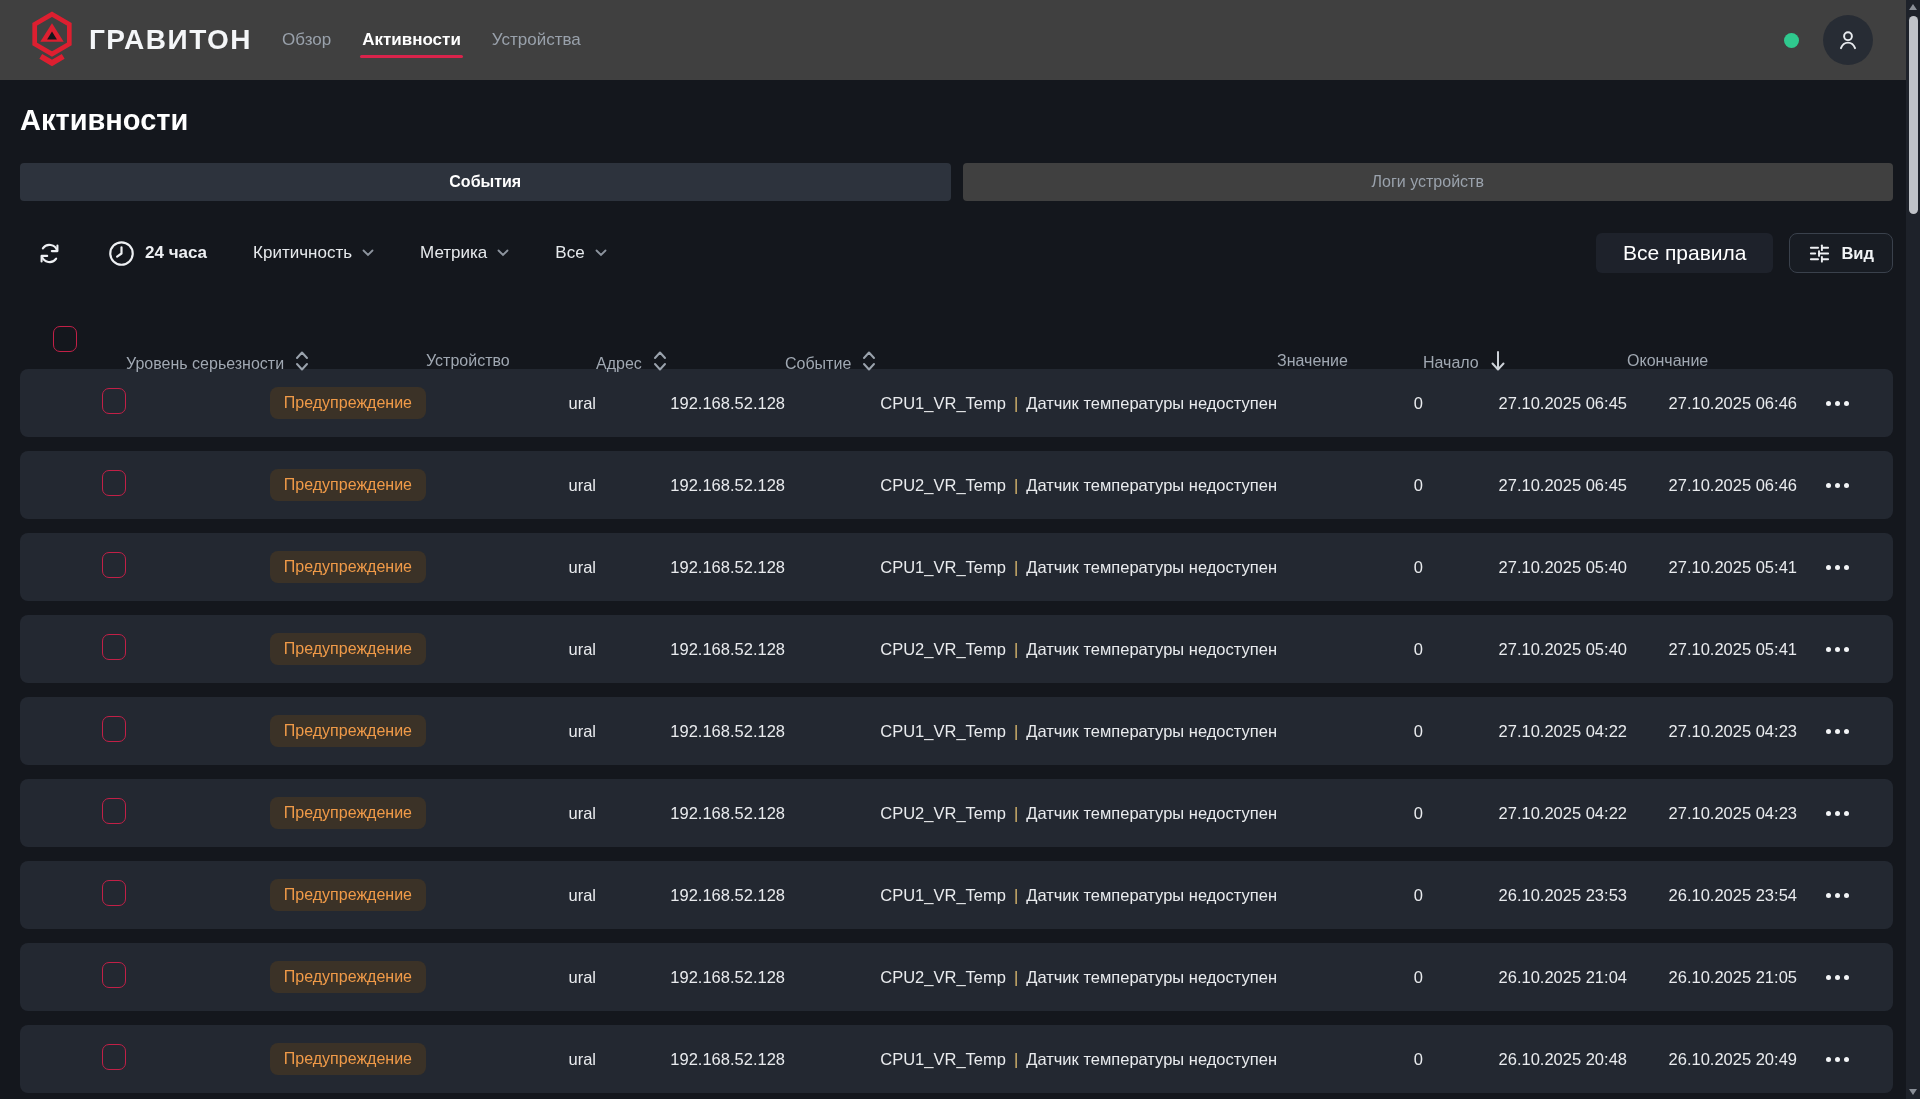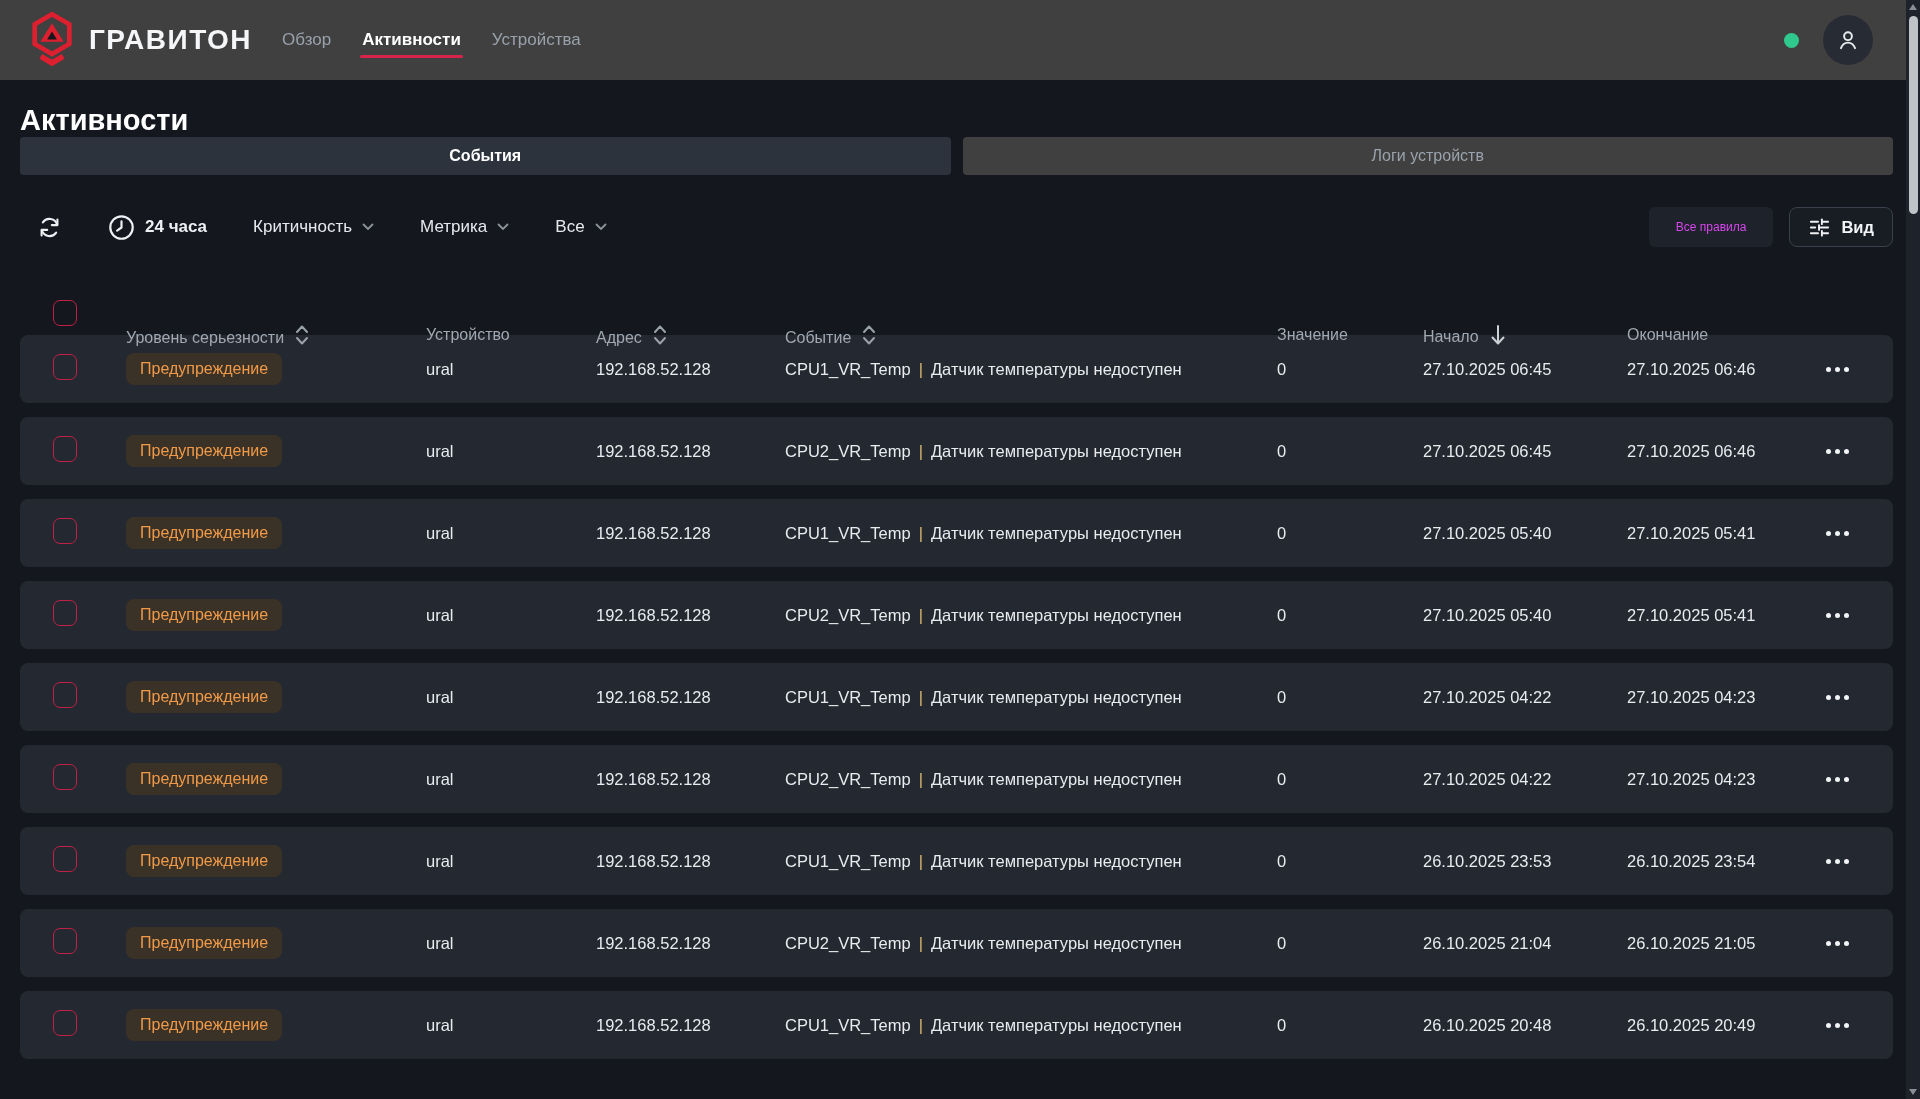--- a/index.html
+++ b/index.html
@@ -17,50 +17,50 @@
   .nav-link.active::after { content:""; position:absolute; left:-2px; right:-2px; bottom:22px; height:3px;
                             background:#d9234b; border-radius:2px; }
   .topbar-right { margin-left:auto; display:flex; align-items:center; gap:24px; }
   .status-dot { width:15px; height:15px; border-radius:50%; background:#2fc98e; }
   .avatar { width:50px; height:50px; border-radius:50%; background:#272c34; display:flex; align-items:center; justify-content:center; cursor:pointer; }
 
   
   .page { padding:0 13px 0 20px; }
   .page-title { font-size:29px; font-weight:700; color:#ffffff; margin-top:24px; }
 
-  .tabs { display:flex; gap:12px; }
+  .tabs { display:flex; gap:12px; margin-top:26px; }
   .tab { flex:1; height:38px; border-radius:4px; background:#404040; color:#9aa2ac; font-size:16px;
          display:flex; align-items:center; justify-content:center; cursor:pointer; }
   .tab.active { background:#2d333d; color:#ffffff; font-weight:600; }
 
   
   .filters { display:flex; align-items:center; margin-top:32px; height:40px; }
   .icon-btn { background:none; border:none; cursor:pointer; display:flex; align-items:center; padding:0; }
   .refresh-btn { margin-left:17px; }
   .fgroup { display:flex; align-items:center; gap:10px; margin-left:46px; cursor:pointer; }
   .fgroup .flabel { font-size:17px; color:#eef0f3; }
   .fgroup.bold .flabel { font-weight:700; }
   .fgroup.muted .flabel { color:#e6e9ec; font-weight:400; }
   .filters-right { margin-left:auto; display:flex; align-items:center; gap:16px; }
-  .btn-rules { height:40px; padding:0 27px; border:none; border-radius:6px; background:#1e222b; color:#d946ef;
-               font-size:12px; font-weight:500; font-family:inherit; cursor:pointer; }
+  .btn-rules { height:40px; padding:0 27px; border:none; border-radius:6px; background:#1e222b; color:#ffffff;
+               font-size:21px; font-weight:500; font-family:inherit; cursor:pointer; }
   .btn-view { height:40px; padding:0 18px; display:flex; align-items:center; gap:10px; border:1px solid #3a414c;
               border-radius:8px; background:#181c23; color:#f2f4f6; font-size:16.5px; font-weight:600;
               font-family:inherit; cursor:pointer;justify-content:space-between; }
 
   
   .grid { display:grid; grid-template-columns:106px 300px 170px 189px 492px 146px 204px 170px minmax(0,1fr); align-items:center; }
   .thead { margin-top:36px; height:46px; color:#a0a8b2; font-size:16px; }
   .th { display:flex; align-items:flex-end; gap:11px;margin-top:40px; }
   .th.sortable { cursor:pointer; }
   .checkbox { width:24px; height:26px; border:1.5px solid #c22047; border-radius:7px; background:transparent;
               display:inline-block; cursor:pointer; }
   .check-cell { padding-left:33px; }
 
-  .tbody { margin-top:6px; }
+  .tbody { margin-top:14px;text-align:right; }
   .row { height:68px; background:#232831; border-radius:8px; margin-bottom:14px; font-size:16.5px; color:#e9ebee; }
   .badge { display:inline-block; padding:7px 14px; border-radius:8px; background:#3b3227; color:#f09a48; font-size:16px; }
   .pipe { color:#d8b76d; margin:0 8px; }
   .dots-btn { background:none; border:none; cursor:pointer; display:flex; gap:4px; align-items:center;
               justify-self:end; margin-right:42px; padding:6px 2px; }
   .dots-btn i { width:5px; height:5px; border-radius:50%; background:#f2f4f6; display:block; }
 
   
   .scrollbar { position:fixed; top:0; right:0; width:14px; height:100%; background:#1e222a; }
   .scroll-arrow-up { position:absolute; top:4px; left:3px; width:0; height:0;

